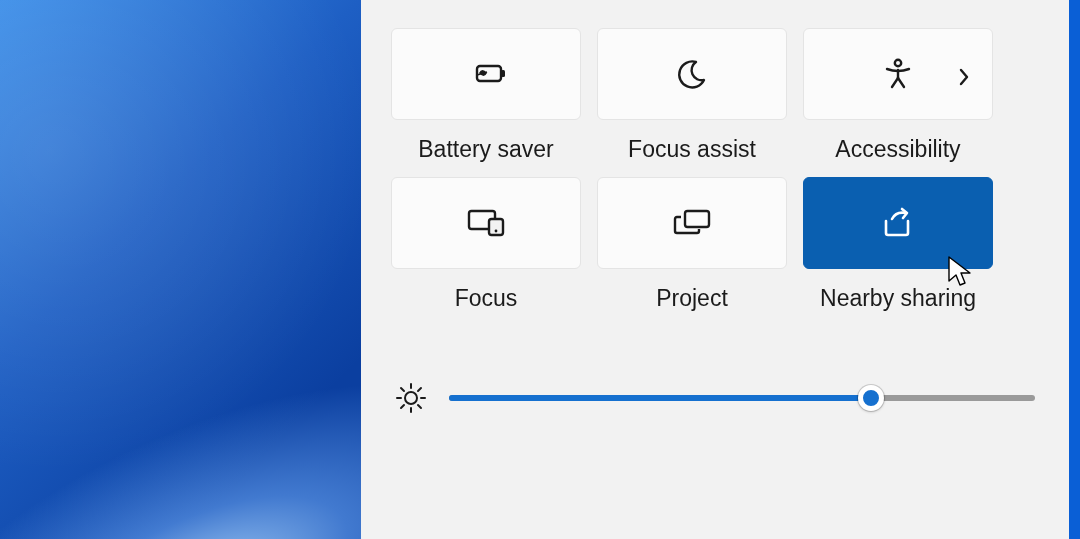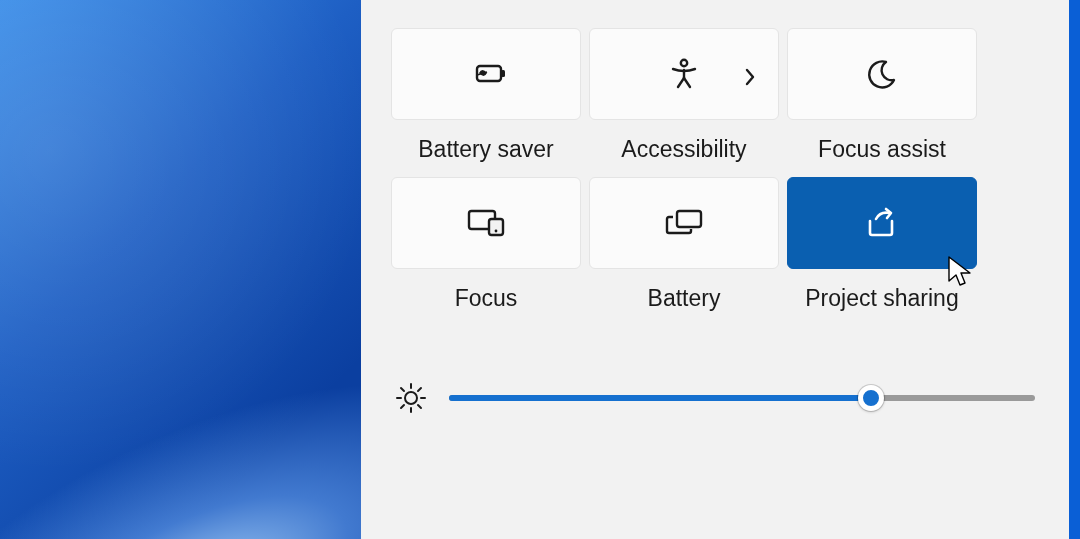--- a/index.html
+++ b/index.html
@@ -41,21 +41,21 @@
     }
     .right-edge {
       position: absolute;
       right: 0; top: 0;
       width: 11px; height: 539px;
       background: #0a5fd6;
     }
     .tile-grid {
       display: grid;
       grid-template-columns: repeat(3, 190px);
-      gap: 14px 8px;
+      gap: 14px 16px;
       margin-bottom: 50px;
     }
     .tile-block { display: flex; flex-direction: column; align-items: center; }
     .tile {
       width: 190px; height: 92px;
       background: #fbfbfb;
       border: 1px solid #e4e4e4;
       border-radius: 6px;
       display: flex; align-items: center; justify-content: center;
       position: relative;
@@ -131,84 +131,84 @@
             <line x1="12" y1="16" x2="22" y2="13" stroke="#1b1b1b" stroke-width="1.6"></line>
           </svg>
         </span>
       </div>
       <div class="tile-label">Battery saver</div>
     </div>
 
     <div class="tile-block">
       <div class="tile">
         <span>
+          <svg width="36" height="36" viewBox="0 0 36 36">
+            <path d="M22 6 A13 13 0 1 0 30 24 A10 10 0 0 1 22 6 Z" fill="none" stroke="#1b1b1b" stroke-width="2.4" stroke-linejoin="round"></path>
+          </svg>
+        </span>
+      </div>
+      <div class="tile-label">Focus assist</div>
+    </div>
+
+    <div class="tile-block">
+      <div class="tile">
+        <span>
           <svg width="34" height="34" viewBox="0 0 34 34">
             <circle cx="17" cy="6" r="3.2" fill="none" stroke="#1b1b1b" stroke-width="2.4"></circle>
             <path d="M6 12 Q17 16 28 12" fill="none" stroke="#1b1b1b" stroke-width="2.4" stroke-linecap="round"></path>
             <line x1="17" y1="13" x2="17" y2="21" stroke="#1b1b1b" stroke-width="2.4" stroke-linecap="round"></line>
             <line x1="17" y1="21" x2="11" y2="30" stroke="#1b1b1b" stroke-width="2.4" stroke-linecap="round"></line>
             <line x1="17" y1="21" x2="23" y2="30" stroke="#1b1b1b" stroke-width="2.4" stroke-linecap="round"></line>
           </svg>
         </span>
         <span class="chevron">
           <svg width="12" height="18" viewBox="0 0 12 18">
             <path d="M3 2 L9 9 L3 16" fill="none" stroke="#1b1b1b" stroke-width="2.4" stroke-linecap="round" stroke-linejoin="round"></path>
           </svg>
         </span>
       </div>
       <div class="tile-label">Accessibility</div>
     </div>
 
     <div class="tile-block">
       <div class="tile">
         <span>
-          <svg width="36" height="36" viewBox="0 0 36 36">
-            <path d="M22 6 A13 13 0 1 0 30 24 A10 10 0 0 1 22 6 Z" fill="none" stroke="#1b1b1b" stroke-width="2.4" stroke-linejoin="round"></path>
-          </svg>
-        </span>
-      </div>
-      <div class="tile-label">Focus assist</div>
-    </div>
-
-    <div class="tile-block">
-      <div class="tile">
-        <span>
           <svg width="42" height="32" viewBox="0 0 42 32">
             <rect x="4" y="4" width="26" height="18" rx="2.5" fill="none" stroke="#1b1b1b" stroke-width="2.4"></rect>
             <rect x="24" y="12" width="14" height="16" rx="2.5" fill="#f2f2f2" stroke="#1b1b1b" stroke-width="2.4"></rect>
             <circle cx="31" cy="24" r="1.4" fill="#1b1b1b"></circle>
           </svg>
         </span>
       </div>
       <div class="tile-label">Focus</div>
     </div>
 
     <div class="tile-block">
       <div class="tile">
         <span>
           <svg width="42" height="32" viewBox="0 0 42 32">
             <rect x="14" y="4" width="24" height="16" rx="2.5" fill="none" stroke="#1b1b1b" stroke-width="2.4"></rect>
             <path d="M10 10 L6 10 Q4 10 4 12 L4 24 Q4 26 6 26 L26 26 Q28 26 28 24 L28 22" fill="none" stroke="#1b1b1b" stroke-width="2.4"></path>
           </svg>
         </span>
       </div>
-      <div class="tile-label">Battery</div>
+      <div class="tile-label">Project</div>
     </div>
 
     <div class="tile-block">
       <div class="tile active">
         <span>
           <svg width="36" height="32" viewBox="0 0 36 32">
             <path d="M6 14 L6 26 Q6 28 8 28 L26 28 Q28 28 28 26 L28 14" fill="none" stroke="#fff" stroke-width="2.6" stroke-linecap="round"></path>
             <path d="M12 12 Q16 4 26 6" fill="none" stroke="#fff" stroke-width="2.6" stroke-linecap="round"></path>
             <path d="M22 2 L27 6 L23 11" fill="none" stroke="#fff" stroke-width="2.6" stroke-linecap="round" stroke-linejoin="round"></path>
           </svg>
         </span>
       </div>
-      <div class="tile-label">Project sharing</div>
+      <div class="tile-label">Nearby sharing</div>
     </div>
 
   </div>
 
   <div class="slider-row">
     <span>
       <svg width="32" height="32" viewBox="0 0 32 32">
         <circle cx="16" cy="16" r="6" fill="none" stroke="#1b1b1b" stroke-width="2"></circle>
         <g stroke="#1b1b1b" stroke-width="2" stroke-linecap="round">
           <line x1="16" y1="2" x2="16" y2="6"></line>

